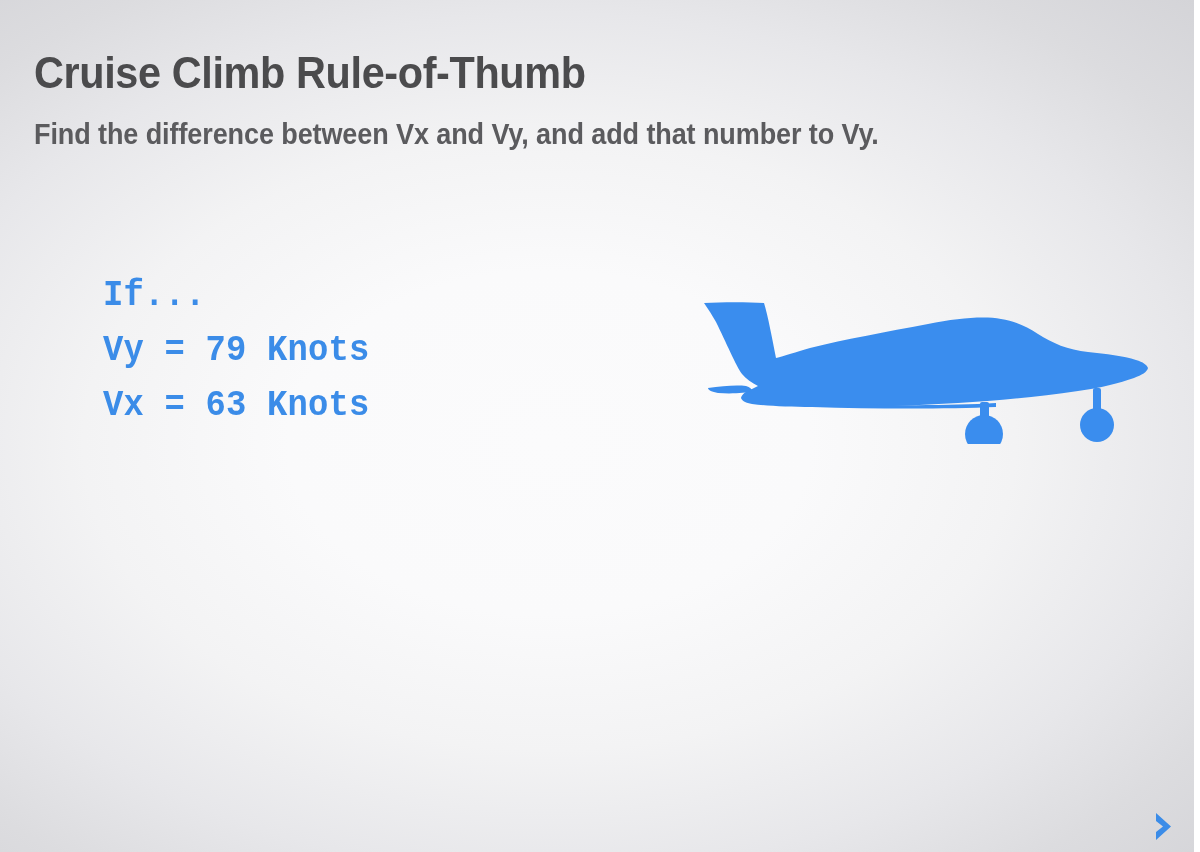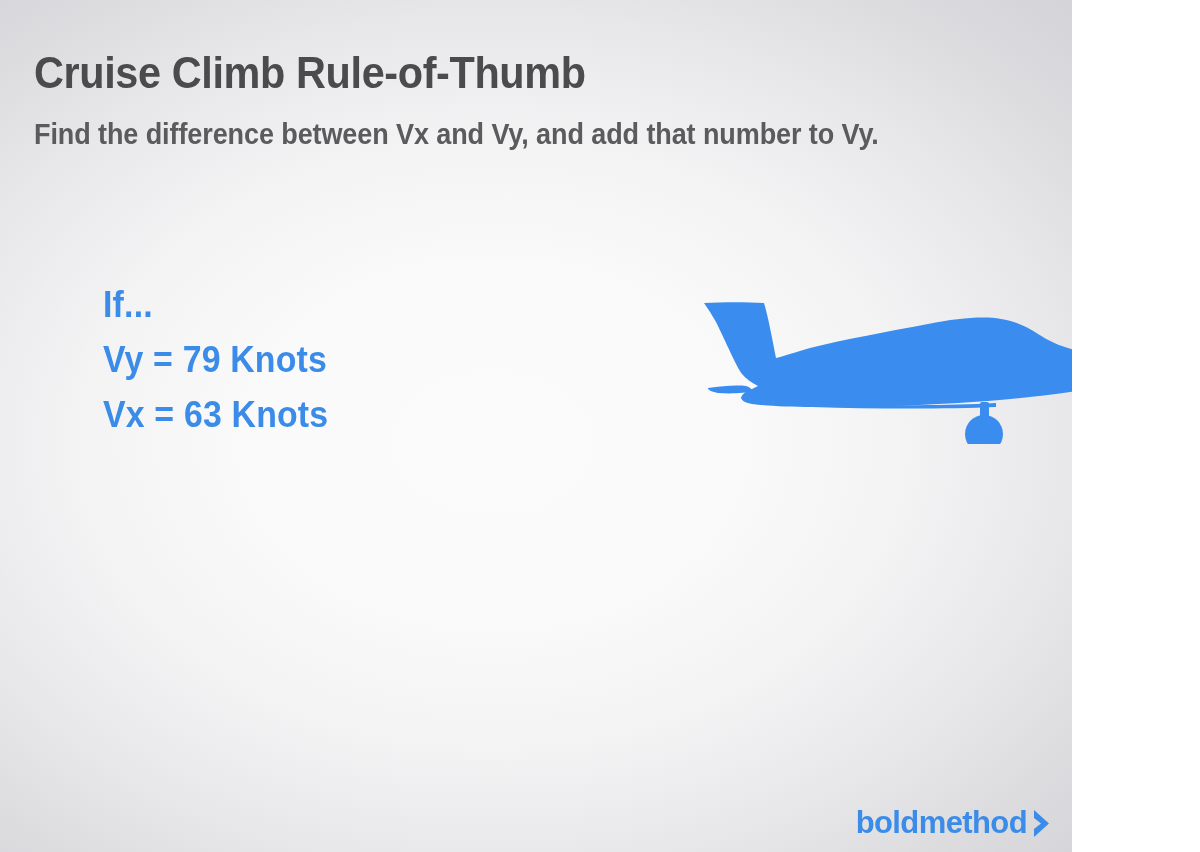--- a/index.html
+++ b/index.html
@@ -9,21 +9,21 @@
   }
   body {
     width: 1200px;
     height: 852px;
     overflow: hidden;
     font-family: "Liberation Sans", sans-serif;
   }
 
   #slide {
     position: relative;
-    width: 1072px;
+    width: 1194px;
     height: 852px;
     background:
       radial-gradient(ellipse 78% 72% at 46% 52%,
         #fbfbfc 0%,
         #fafafb 28%,
         #f3f3f4 50%,
         #e7e7ea 70%,
         #dcdcdf 85%,
         #d4d4d8 100%);
     overflow: hidden;
@@ -58,23 +58,23 @@
     color: #5b5b5e;
     transform: scaleX(0.90);
     transform-origin: left center;
     white-space: nowrap;
   }
 
   
   #stats {
     position: absolute;
     left: 103px;
-    top: 277px;
+    top: 268px;
     color: #3b8ce8;
-    font-family: Liberation Sans, sans-serif;
+    font-family: Liberation Mono, monospace;
     font-weight: bold;
   }
   .stat-group { }
   .stat-line {
     font-size: 36px;
     line-height: 55px;
     letter-spacing: 0.2px;
     white-space: pre;
     transform: scaleX(0.94);
     transform-origin: left center;
@@ -176,21 +176,20 @@
         <rect x="397" y="94" width="8" height="28" rx="2"></rect>
 
         <circle cx="401" cy="131" r="17"></circle>
 
         <path d="M 116,108 C 180,112 250,112 300,109 C 300,112 300,113 300,113 C 250,115 180,115 116,113 Z"></path>
       </g>
     </svg>
   </div>
 
   <div id="brand">
-    <span class="brand-word">boldmethod</span>
     <span class="brand-chevron">
       <svg viewBox="0 0 17 27" xmlns="http://www.w3.org/2000/svg" aria-hidden="true">
         <path d="M 1,0 L 16,13.5 L 1,27 L 1,19 L 8,13.5 L 1,8 Z" fill="#3b8ce8"></path>
       </svg>
     </span>
   </div>
 
 </div>
 
 </body></html>

